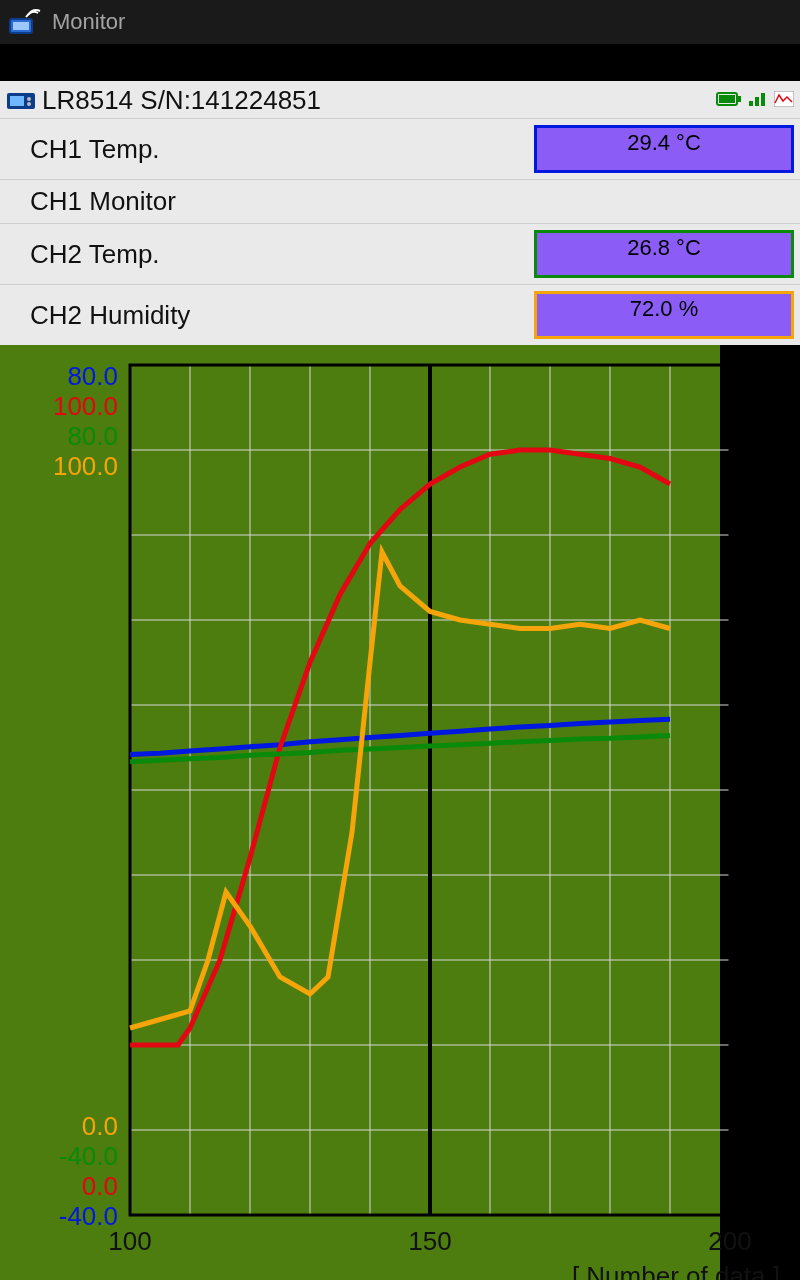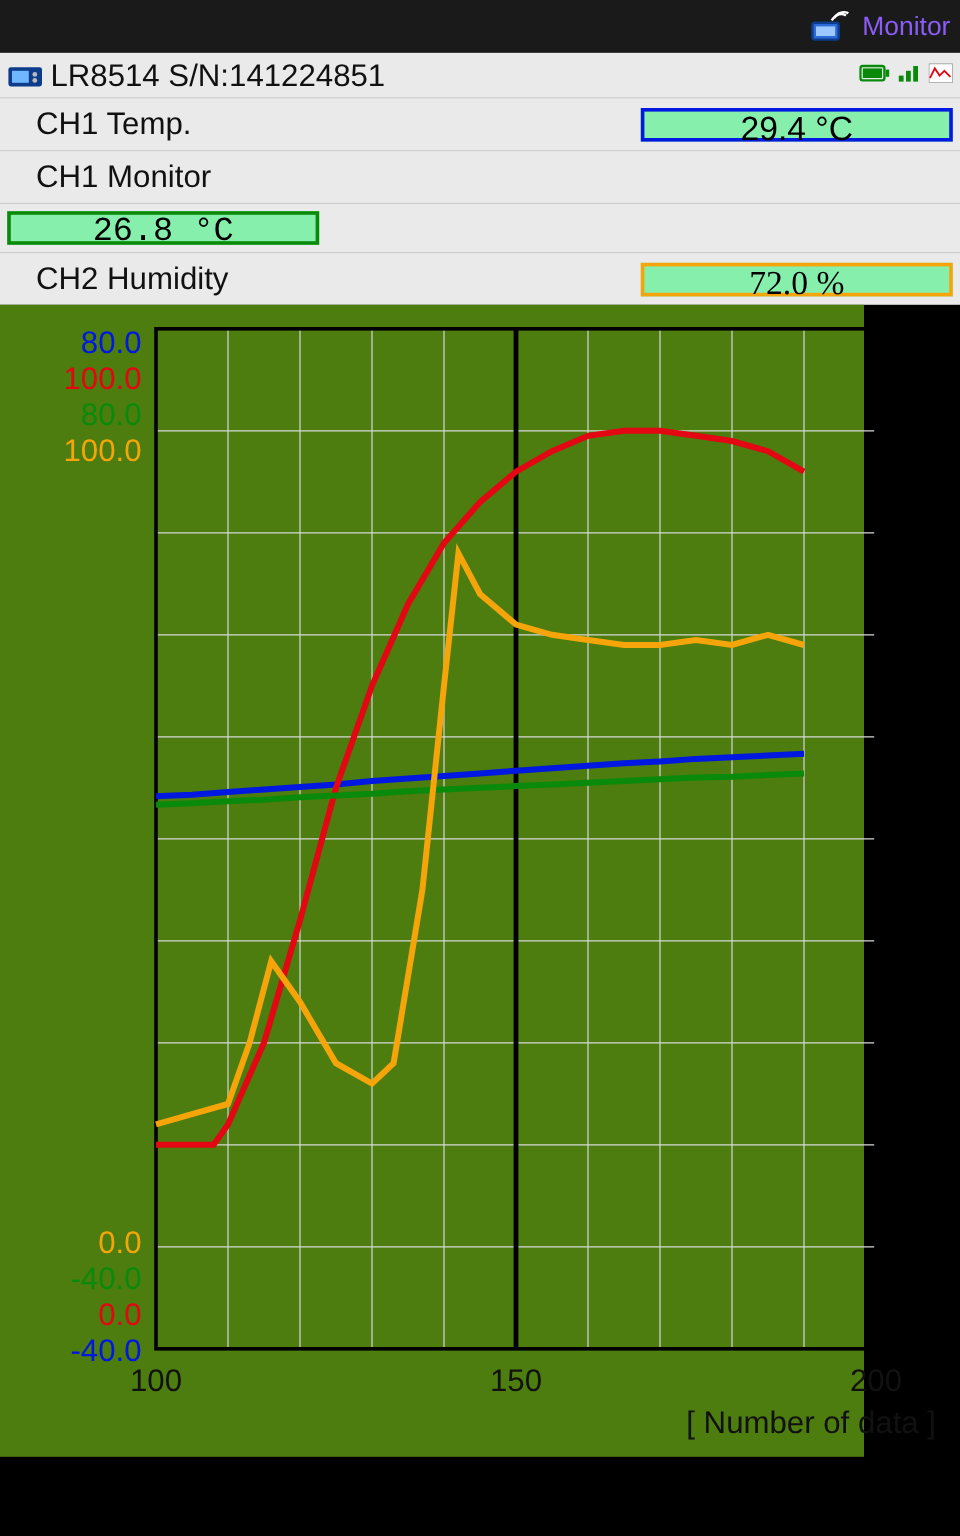--- a/index.html
+++ b/index.html
@@ -1,31 +1,31 @@
 <!DOCTYPE html>
 <html><head>
 <meta charset="utf-8">
 <style>
   * { box-sizing: border-box; margin: 0; padding: 0; }
   html, body { width: 800px; height: 1280px; font-family: Arial, sans-serif; background: #000; overflow: hidden; }
-  .titlebar { background: #1a1a1a; color: #8b5cf6; height: 44px; display: flex; align-items: center; padding: 0 8px; font-size: 22px; justify-content: flex-end; }
+  .titlebar { background: #1a1a1a; color: #a3a3a3; height: 44px; display: flex; align-items: center; padding: 0 8px; font-size: 22px; }
   .titlebar .app-icon { width: 34px; height: 34px; margin-right: 10px; }
   .info-panel { background: #eaeaea; }
-  .device-row { display: flex; align-items: center; padding: 4px 6px 2px 6px; border-bottom: 1px solid #cfcfcf; }
+  .device-row { display: flex; align-items: center; padding: 4px 6px 2px 6px; border-bottom: 1px solid #cfcfcf; margin-top: 37px; }
   .device-row .dev-icon { width: 30px; height: 22px; margin-right: 6px; }
   .device-label { font-size: 26px; color: #111; flex: 1; }
   .status-icons { display: flex; gap: 6px; align-items: center; }
   .channel-row { display: flex; align-items: center; padding: 6px 6px; border-bottom: 1px solid #cfcfcf; }
   .channel-row:last-child { border-bottom: none; }
   .ch-label { font-size: 26px; color: #111; flex: 1; margin-left: 24px; }
-  .ch-val { width: 260px; height: 28px; border: 3px solid; background: #86efac; font-size: 28px; text-align: center; line-height: 30px; }
+  .ch-val { width: 260px; height: 48px; border: 3px solid; background: #8b5cf6; font-size: 22px; text-align: center; line-height: 30px; }
   .ch-val.blue   { border-color: #0018e0; }
   .ch-val.red    { border-color: #e30613; }
-  .ch-val.green  { border-color: #0a8a0a; font-family: Liberation Mono, monospace; }
-  .ch-val.orange { border-color: #f5a50a; font-family: Liberation Serif, serif; }
+  .ch-val.green  { border-color: #0a8a0a; }
+  .ch-val.orange { border-color: #f5a50a; }
   .chart-area { background: #4d7c0f; width: 720px; height: 960px; position: relative; }
   .chart-svg { position: absolute; left: 0; top: 0; }
   .y-lbl { font-size: 26px; text-anchor: end; }
   .x-lbl { font-size: 26px; text-anchor: middle; fill: #111; }
   .x-title { font-size: 26px; text-anchor: end; fill: #111; }
   .blue-t   { fill: #0018e0; }
   .red-t    { fill: #e30613; }
   .green-t  { fill: #0a8a0a; }
   .orange-t { fill: #f5a50a; }
   .series { fill: none; stroke-width: 5; }
@@ -85,20 +85,21 @@
   </div>
 
   <div class="channel-row">
     <span class="ch-label">CH1 Temp.</span>
     <div class="ch-val blue">29.4 °C</div>
   </div>
   <div class="channel-row">
     <span class="ch-label">CH1 Monitor</span>
   </div>
   <div class="channel-row">
+    <span class="ch-label">CH2 Temp.</span>
     <div class="ch-val green">26.8 °C</div>
   </div>
   <div class="channel-row">
     <span class="ch-label">CH2 Humidity</span>
     <div class="ch-val orange">72.0 %</div>
   </div>
 </div>
 
 <div class="chart-area">
   <svg id="chart" class="chart-svg" width="800" height="960">

